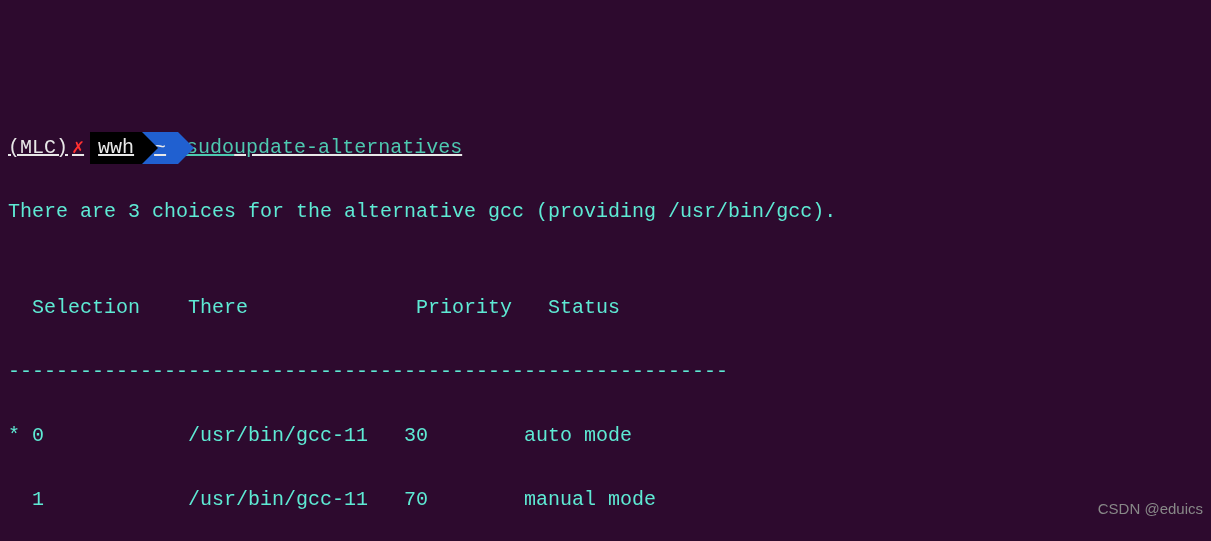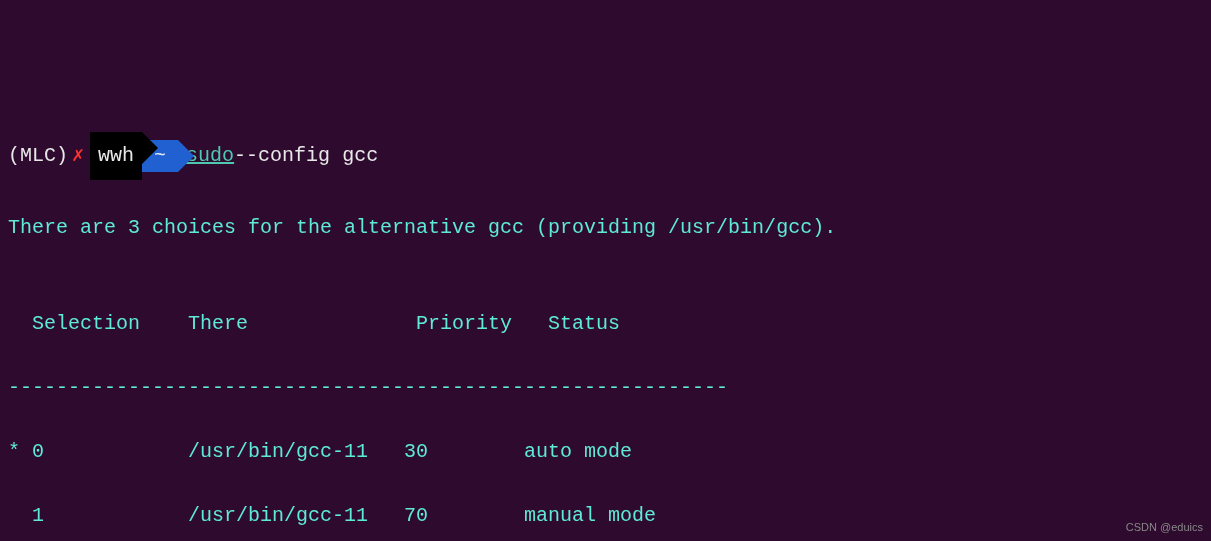--- a/index.html
+++ b/index.html
@@ -14,35 +14,36 @@
       font-size: 20px;
       line-height: 1.6;
       padding: 4px 8px;
       width: 1211px;
       height: 541px;
       overflow: hidden;
       white-space: pre;
     }
     .prompt-line {
       display: flex;
-      align-items: center;
+      align-items: flex-end;
       white-space: nowrap;
+      text-decoration: underline;
     }
     .env-name {
       color: #e8e8e8;
     }
     .x-mark {
       color: #ff3030;
       font-weight: bold;
       margin: 0 6px 0 4px;
     }
     .user-seg {
       background: #000000;
       color: #e8e8e8;
-      padding: 8px 8px;
+      padding: 0 8px;
       position: relative;
       display: inline-flex;
       align-items: center;
     }
     .tilde-seg {
       background: #2060d0;
       color: #e8e8e8;
       padding: 0 12px;
       position: relative;
       display: inline-flex;
@@ -79,44 +80,44 @@
       color: #4ec9b0;
     }
     .cmd-args {
       color: #e8e8e8;
     }
     .output {
       color: #5eead4;
     }
     .watermark {
       position: absolute;
-      bottom: 4px;
+      bottom: 20px;
       right: 8px;
-      font-size: 11px;
+      font-size: 15px;
       color: #888;
       font-family: sans-serif;
     }
   </style>
 </head>
 <body>
 
 
 
 <div class="prompt-line">
   <span class="env-name">(MLC) </span>
   <span class="x-mark">✗</span>
   <span class="user-seg arrow-black">
       <span>wwh</span>
     </span>
   <span class="tilde-seg arrow-blue">
       <span>~</span>
     </span>
   <span class="cmd-sudo">sudo</span>
     <span> </span>
-    <span class="cmd-args"> --config gcc</span>
+    <span class="cmd-name">update-alternatives</span>
 </div>
 <div class="output">There are 3 choices for the alternative gcc (providing /usr/bin/gcc).</div>
 <div class="output"></div>
 <div class="output">  Selection    There              Priority   Status</div>
 <div class="output">------------------------------------------------------------</div>
 <div class="output">* 0            /usr/bin/gcc-11   30        auto mode</div>
 <div class="output">  1            /usr/bin/gcc-11   70        manual mode</div>
 
 
 <div class="output"></div>

